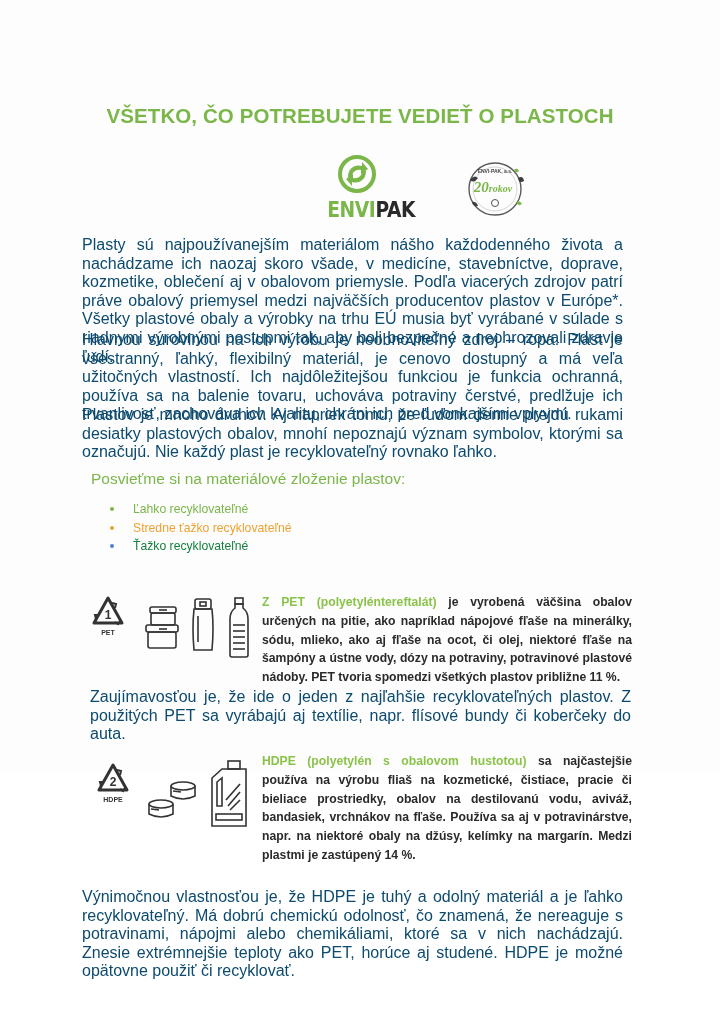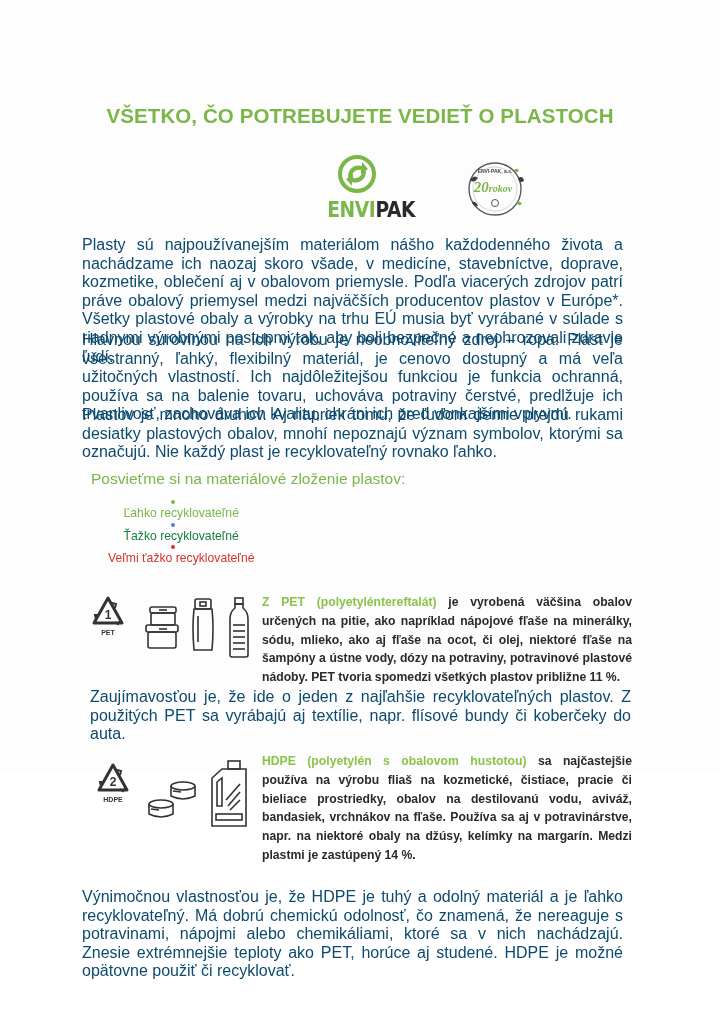--- a/index.html
+++ b/index.html
@@ -15,21 +15,21 @@
                   font-family:"DejaVu Sans", sans-serif; font-weight:bold; font-size:22px;
                   letter-spacing:-0.5px; line-height:26px; transform:scaleX(0.85); transform-origin:center; }
   .envipak-word .g { color:#7ab648; }
   .envipak-word .k { color:#2a2a2a; }
   .badge { position:absolute; left:464px; top:8px; width:62px; height:62px; }
   .text { position:absolute; left:82px; width:541px; font-size:16px; line-height:18.6px;
           text-align:justify; color:#0c4a6e; }
   .text p { margin:0; }
   .h2 { position:absolute; left:91px; top:470px; font-size:15.5px; font-weight:normal; color:#7ab648; }
   .list { position:absolute; left:108px; top:500px; font-size:12.2px; line-height:18.5px; }
-  .list .li { display:flex; align-items:center;flex-direction:column; }
+  .list .li { display:flex; align-items:center; }
   .list .dot { width:4px; height:4px; border-radius:50%; margin-right:19px; margin-left:2px; }
   .icon-box { position:absolute; }
   .bold-block { position:absolute; left:262px; width:370px; font-size:12.2px; line-height:18.8px;
                 font-weight:bold; text-align:justify; color:#2a2a2a; }
   .bold-block p { margin:0; }
   .green { color:#8bc34a; font-weight:bold; }
 </style>
 </head>
 <body>
 
@@ -76,26 +76,26 @@
   </div>
 
   <div class="h2">Posvieťme si na materiálové zloženie plastov:</div>
 
   <div class="list">
     <div class="li">
       <span class="dot" style="background:#7ab648"></span>
       <span style="color:#7ab648">Ľahko recyklovateľné</span>
     </div>
     <div class="li">
+      <span class="dot" style="background:#f0a030"></span>
+      <span style="color:#f0a030">Stredne ťažko recyklovateľné</span>
+    </div>
+    <div class="li">
       <span class="dot" style="background:#4f7fd8"></span>
       <span style="color:#15803d">Ťažko recyklovateľné</span>
-    </div>
-    <div class="li">
-      <span class="dot" style="background:#d6322e"></span>
-      <span style="color:#d6322e">Veľmi ťažko recyklovateľné</span>
     </div>
   </div>
 
   <div class="icon-box" style="left:90px;top:595px;">
     <svg width="36" height="50" viewBox="0 0 36 50">
       <path d="M18 3 L32 28 L4 28 Z" fill="none" stroke="#333" stroke-width="3" stroke-linejoin="round"></path>
       <path d="M22 8 l4 1 l-1 4" fill="none" stroke="#333" stroke-width="2"></path>
       <path d="M30 26 l-2 3 l-3 -2" fill="none" stroke="#333" stroke-width="2"></path>
       <path d="M6 24 l-1 -4 l4 0" fill="none" stroke="#333" stroke-width="2"></path>
       <text x="18" y="24" text-anchor="middle" font-size="12" font-weight="bold" fill="#333" font-family="Liberation Sans, sans-serif">1</text>

